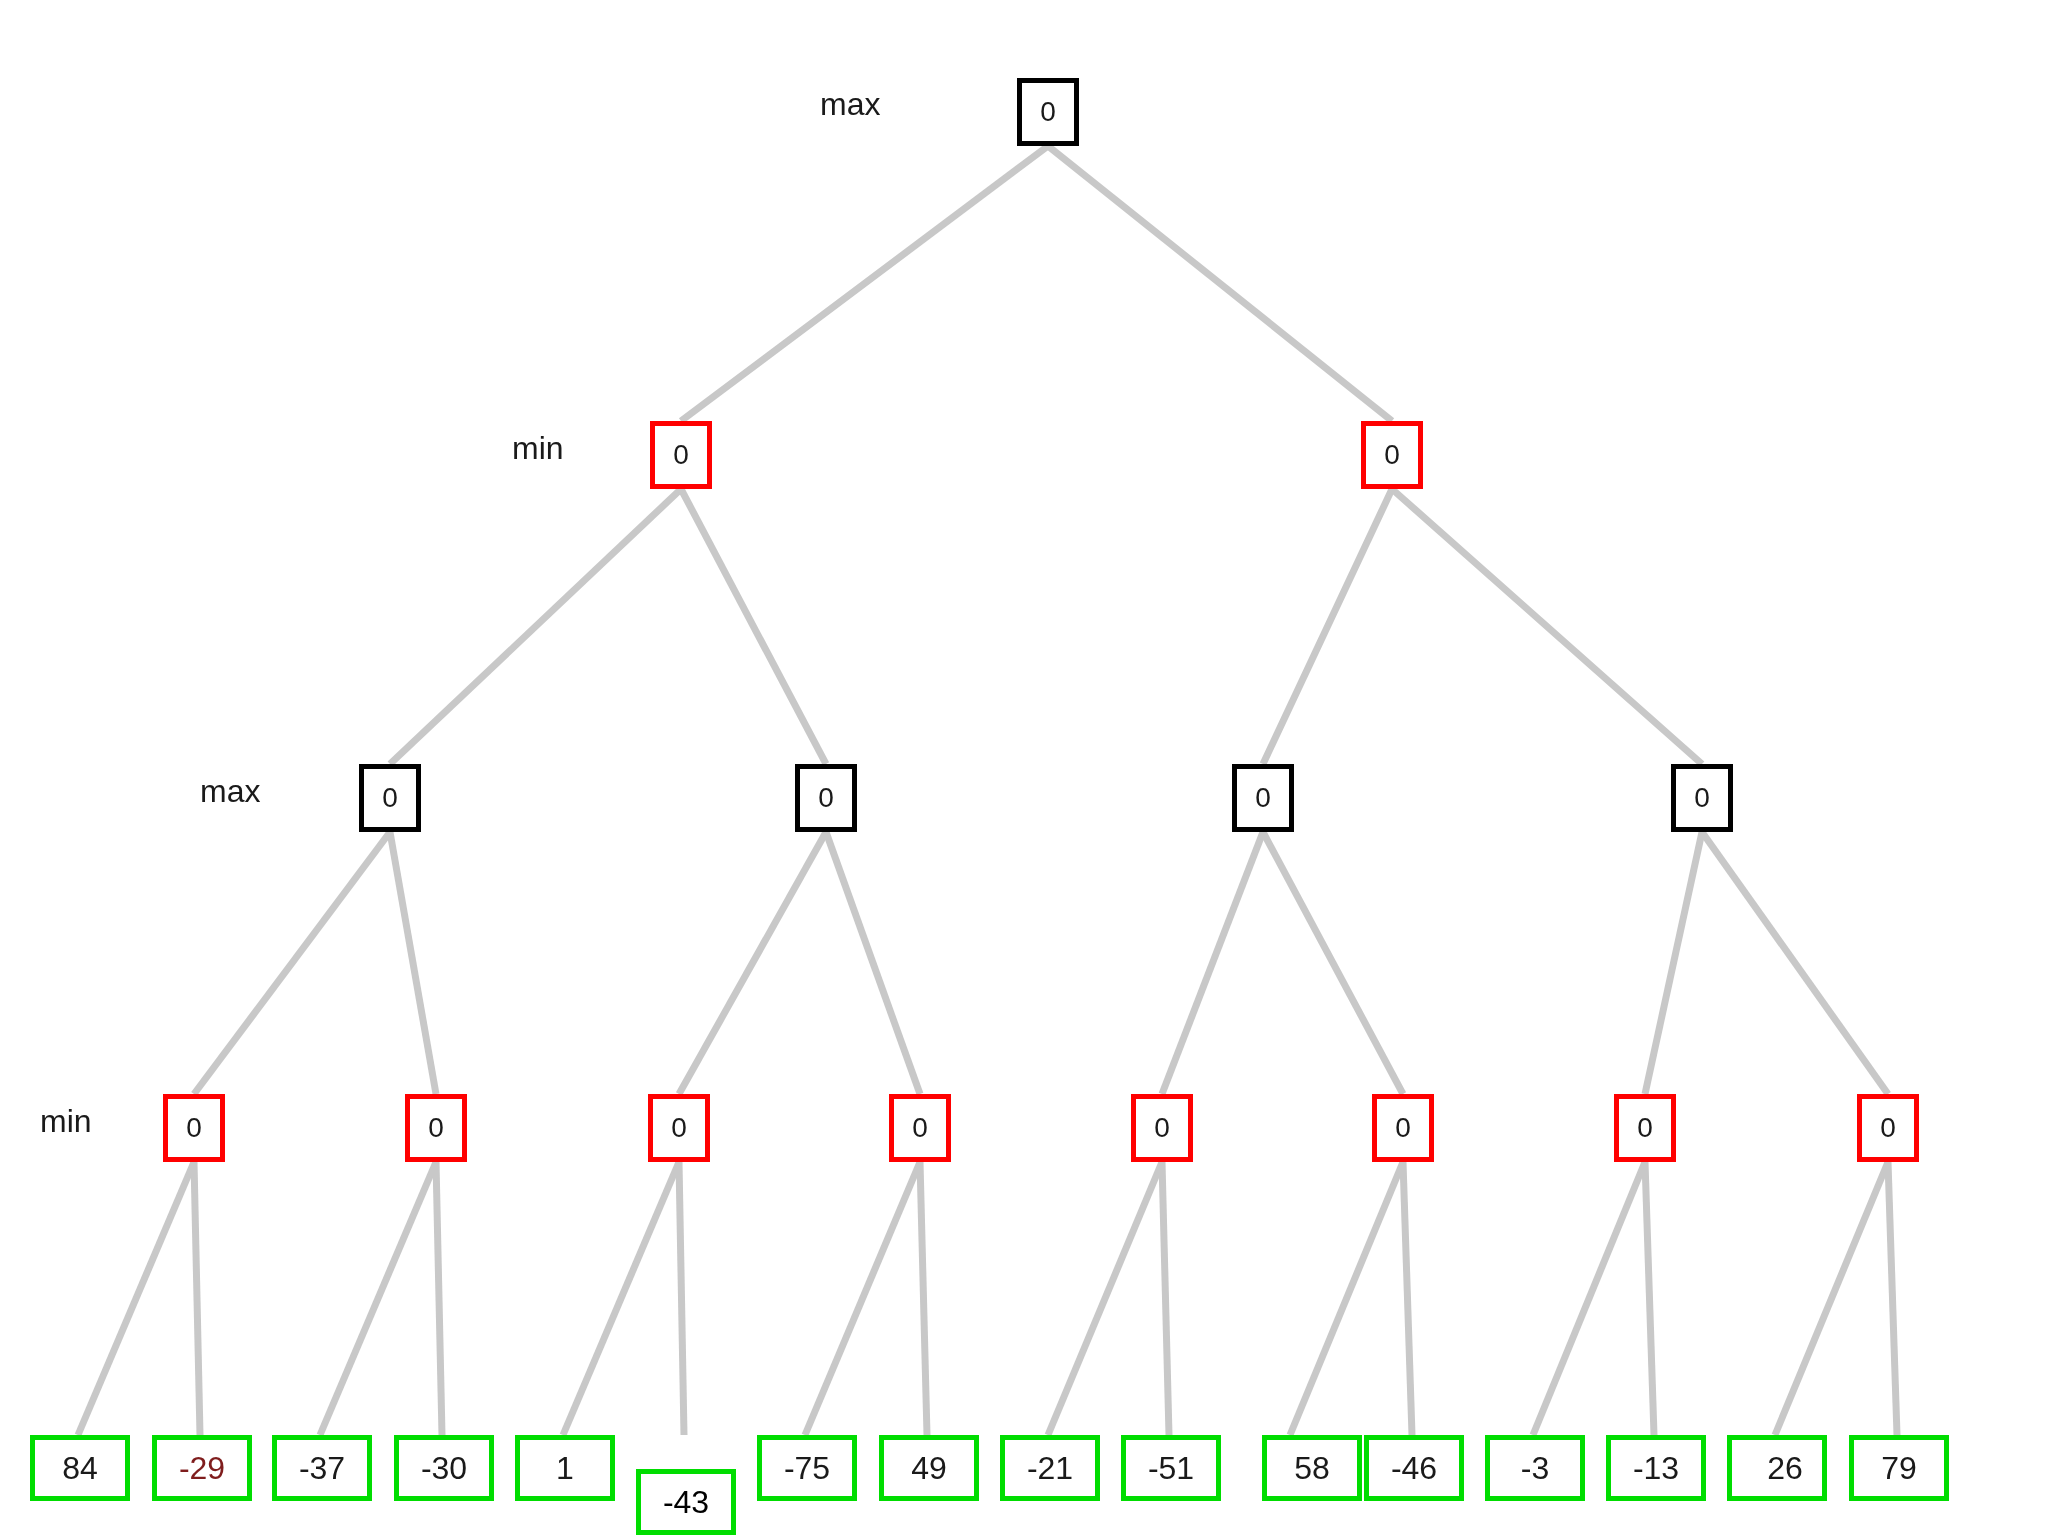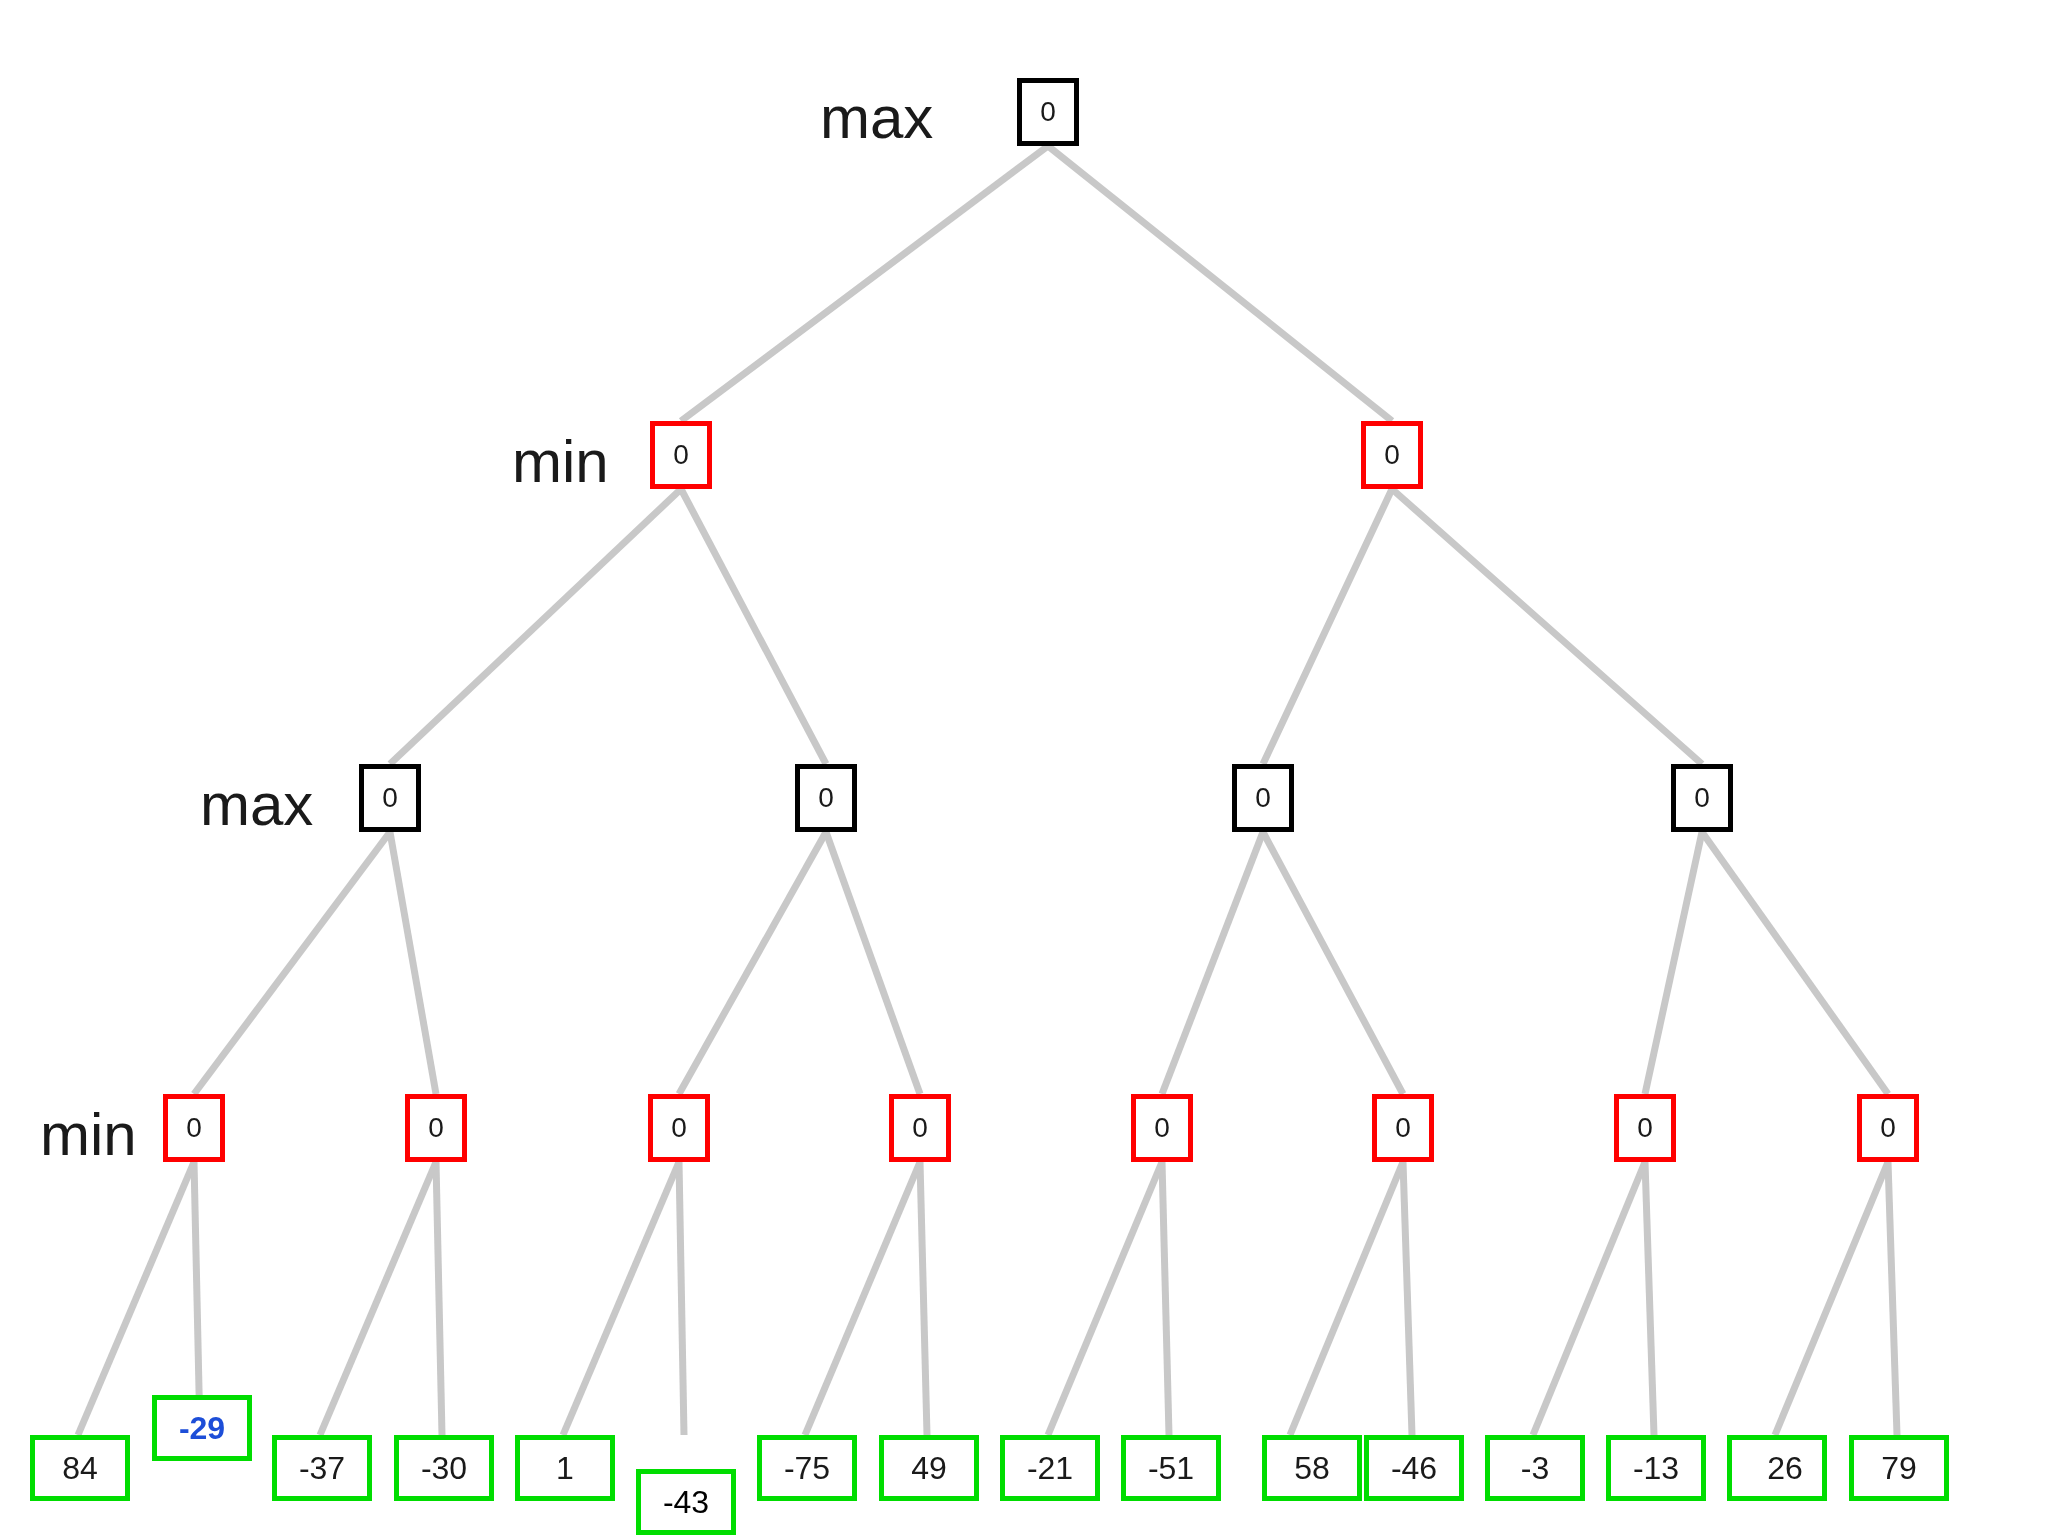--- a/index.html
+++ b/index.html
@@ -49,21 +49,21 @@
   }
   .node-leaf {
     width: 100px;
     height: 66px;
     border: 5px solid #00dd00;
     font-size: 32px;
   }
   .row-label {
     position: absolute;
     font-family: "Liberation Sans", sans-serif;
-    font-size: 60px;
+    font-size: 32px;
     color: #1a1a1a;
     line-height: 1;
     white-space: nowrap;
   }
 </style>
 </head>
 <body>
 
 <div id="stage" style="background: rgb(255, 255, 255);">
   <svg id="edges" viewBox="0 0 2048 1536" preserveAspectRatio="none">
@@ -114,21 +114,21 @@
       <div class="node node-internal role-max" style="border-color: rgb(0, 0, 0); color: rgb(26, 26, 26); left: 1671px; top: 764px;">0</div>
       <div class="node node-internal role-min" style="border-color: rgb(255, 0, 0); color: rgb(26, 26, 26); left: 163px; top: 1094px;">0</div>
       <div class="node node-internal role-min" style="border-color: rgb(255, 0, 0); color: rgb(26, 26, 26); left: 405px; top: 1094px;">0</div>
       <div class="node node-internal role-min" style="border-color: rgb(255, 0, 0); color: rgb(26, 26, 26); left: 648px; top: 1094px;">0</div>
       <div class="node node-internal role-min" style="border-color: rgb(255, 0, 0); color: rgb(26, 26, 26); left: 889px; top: 1094px;">0</div>
       <div class="node node-internal role-min" style="border-color: rgb(255, 0, 0); color: rgb(26, 26, 26); left: 1131px; top: 1094px;">0</div>
       <div class="node node-internal role-min" style="border-color: rgb(255, 0, 0); color: rgb(26, 26, 26); left: 1372px; top: 1094px;">0</div>
       <div class="node node-internal role-min" style="border-color: rgb(255, 0, 0); color: rgb(26, 26, 26); left: 1614px; top: 1094px;">0</div>
       <div class="node node-internal role-min" style="border-color: rgb(255, 0, 0); color: rgb(26, 26, 26); left: 1857px; top: 1094px;">0</div>
       <div class="node node-leaf" style="border-color: rgb(0, 221, 0); color: rgb(26, 26, 26); left: 30px; top: 1435px;">84</div>
-      <div class="node node-leaf" style="border-color: rgb(0, 221, 0); color: #1d4ed8; left: 152px; top: 1395px; font-weight: bold;">-29</div>
+      <div class="node node-leaf" style="border-color: rgb(0, 221, 0); color: #7f1d1d; left: 152px; top: 1435px;">-29</div>
       <div class="node node-leaf" style="border-color: rgb(0, 221, 0); color: rgb(26, 26, 26); left: 272px; top: 1435px;">-37</div>
       <div class="node node-leaf" style="border-color: rgb(0, 221, 0); color: rgb(26, 26, 26); left: 394px; top: 1435px;">-30</div>
       <div class="node node-leaf" style="border-color: rgb(0, 221, 0); color: rgb(26, 26, 26); left: 515px; top: 1435px;">1</div>
       <div class="node node-leaf" style="border-color: rgb(0, 221, 0); color: #000000; left: 636px; top: 1469px; text-align: right;">-43</div>
       <div class="node node-leaf" style="border-color: rgb(0, 221, 0); color: rgb(26, 26, 26); left: 757px; top: 1435px;">-75</div>
       <div class="node node-leaf" style="border-color: rgb(0, 221, 0); color: rgb(26, 26, 26); left: 879px; top: 1435px;">49</div>
       <div class="node node-leaf" style="border-color: rgb(0, 221, 0); color: rgb(26, 26, 26); left: 1000px; top: 1435px;">-21</div>
       <div class="node node-leaf" style="border-color: rgb(0, 221, 0); color: rgb(26, 26, 26); left: 1121px; top: 1435px;">-51</div>
       <div class="node node-leaf" style="border-color: rgb(0, 221, 0); color: rgb(26, 26, 26); left: 1242px; top: 1435px; margin-left: 20px;">58</div>
       <div class="node node-leaf" style="border-color: rgb(0, 221, 0); color: rgb(26, 26, 26); left: 1364px; top: 1435px;">-46</div>

